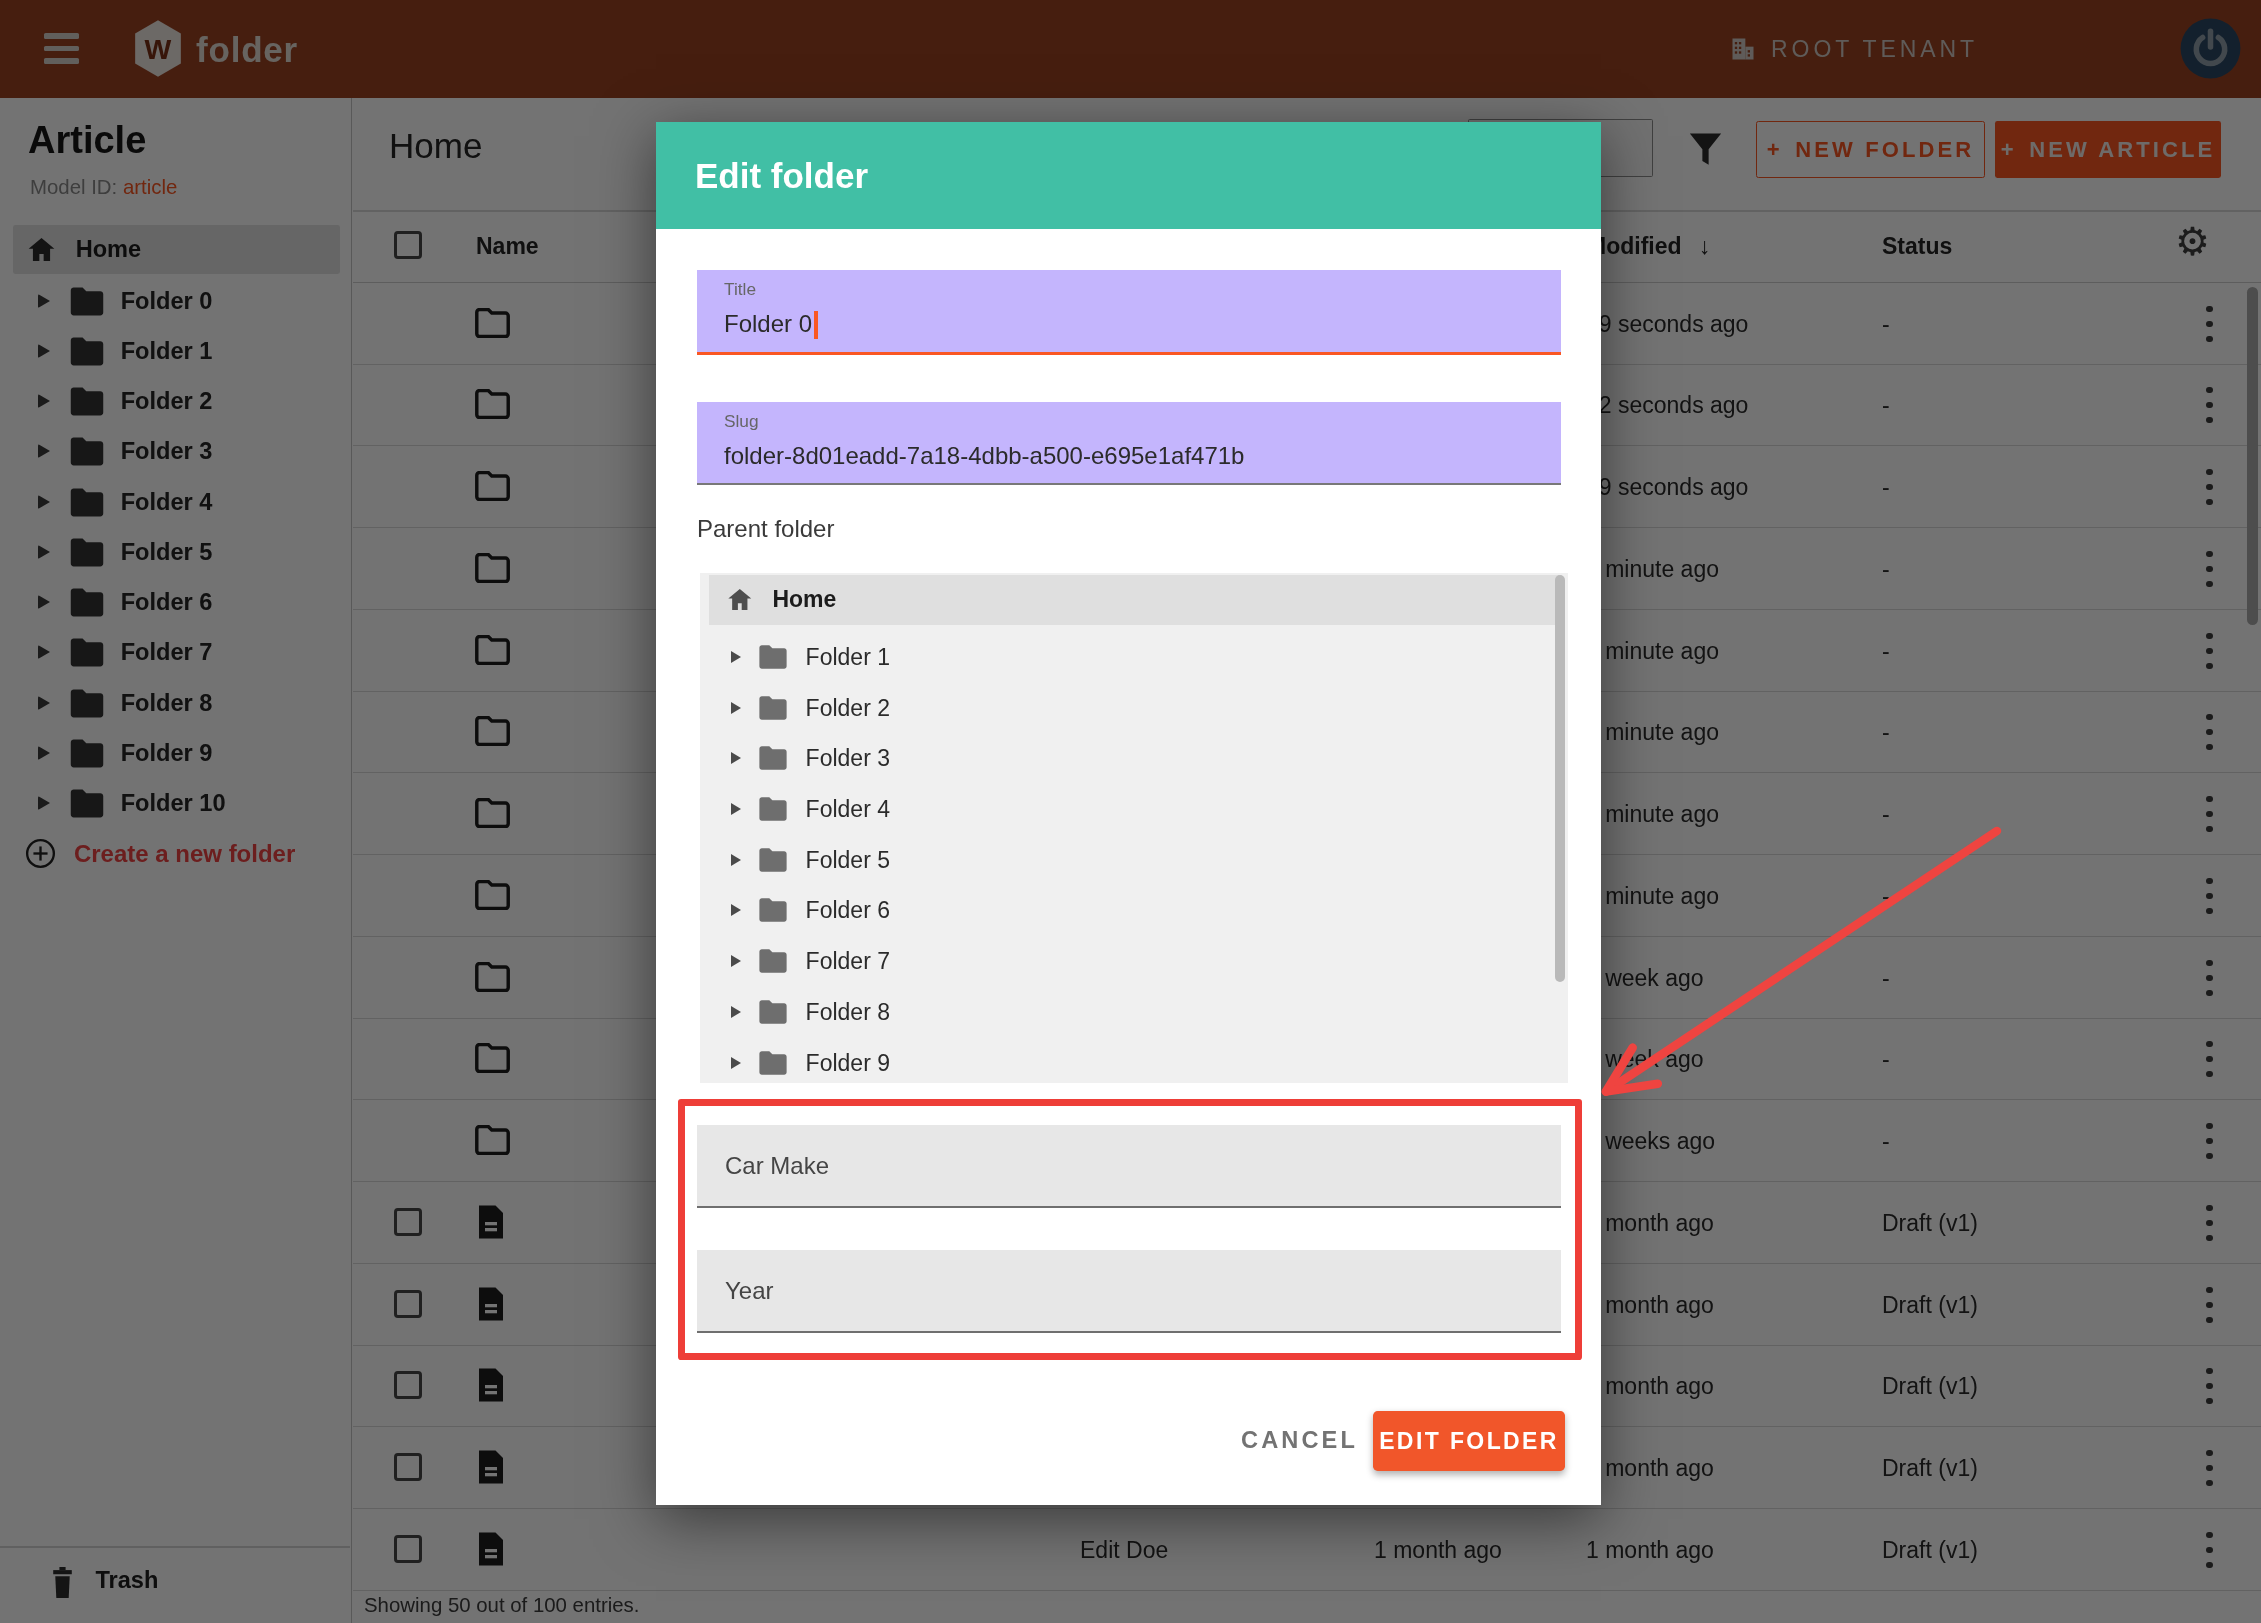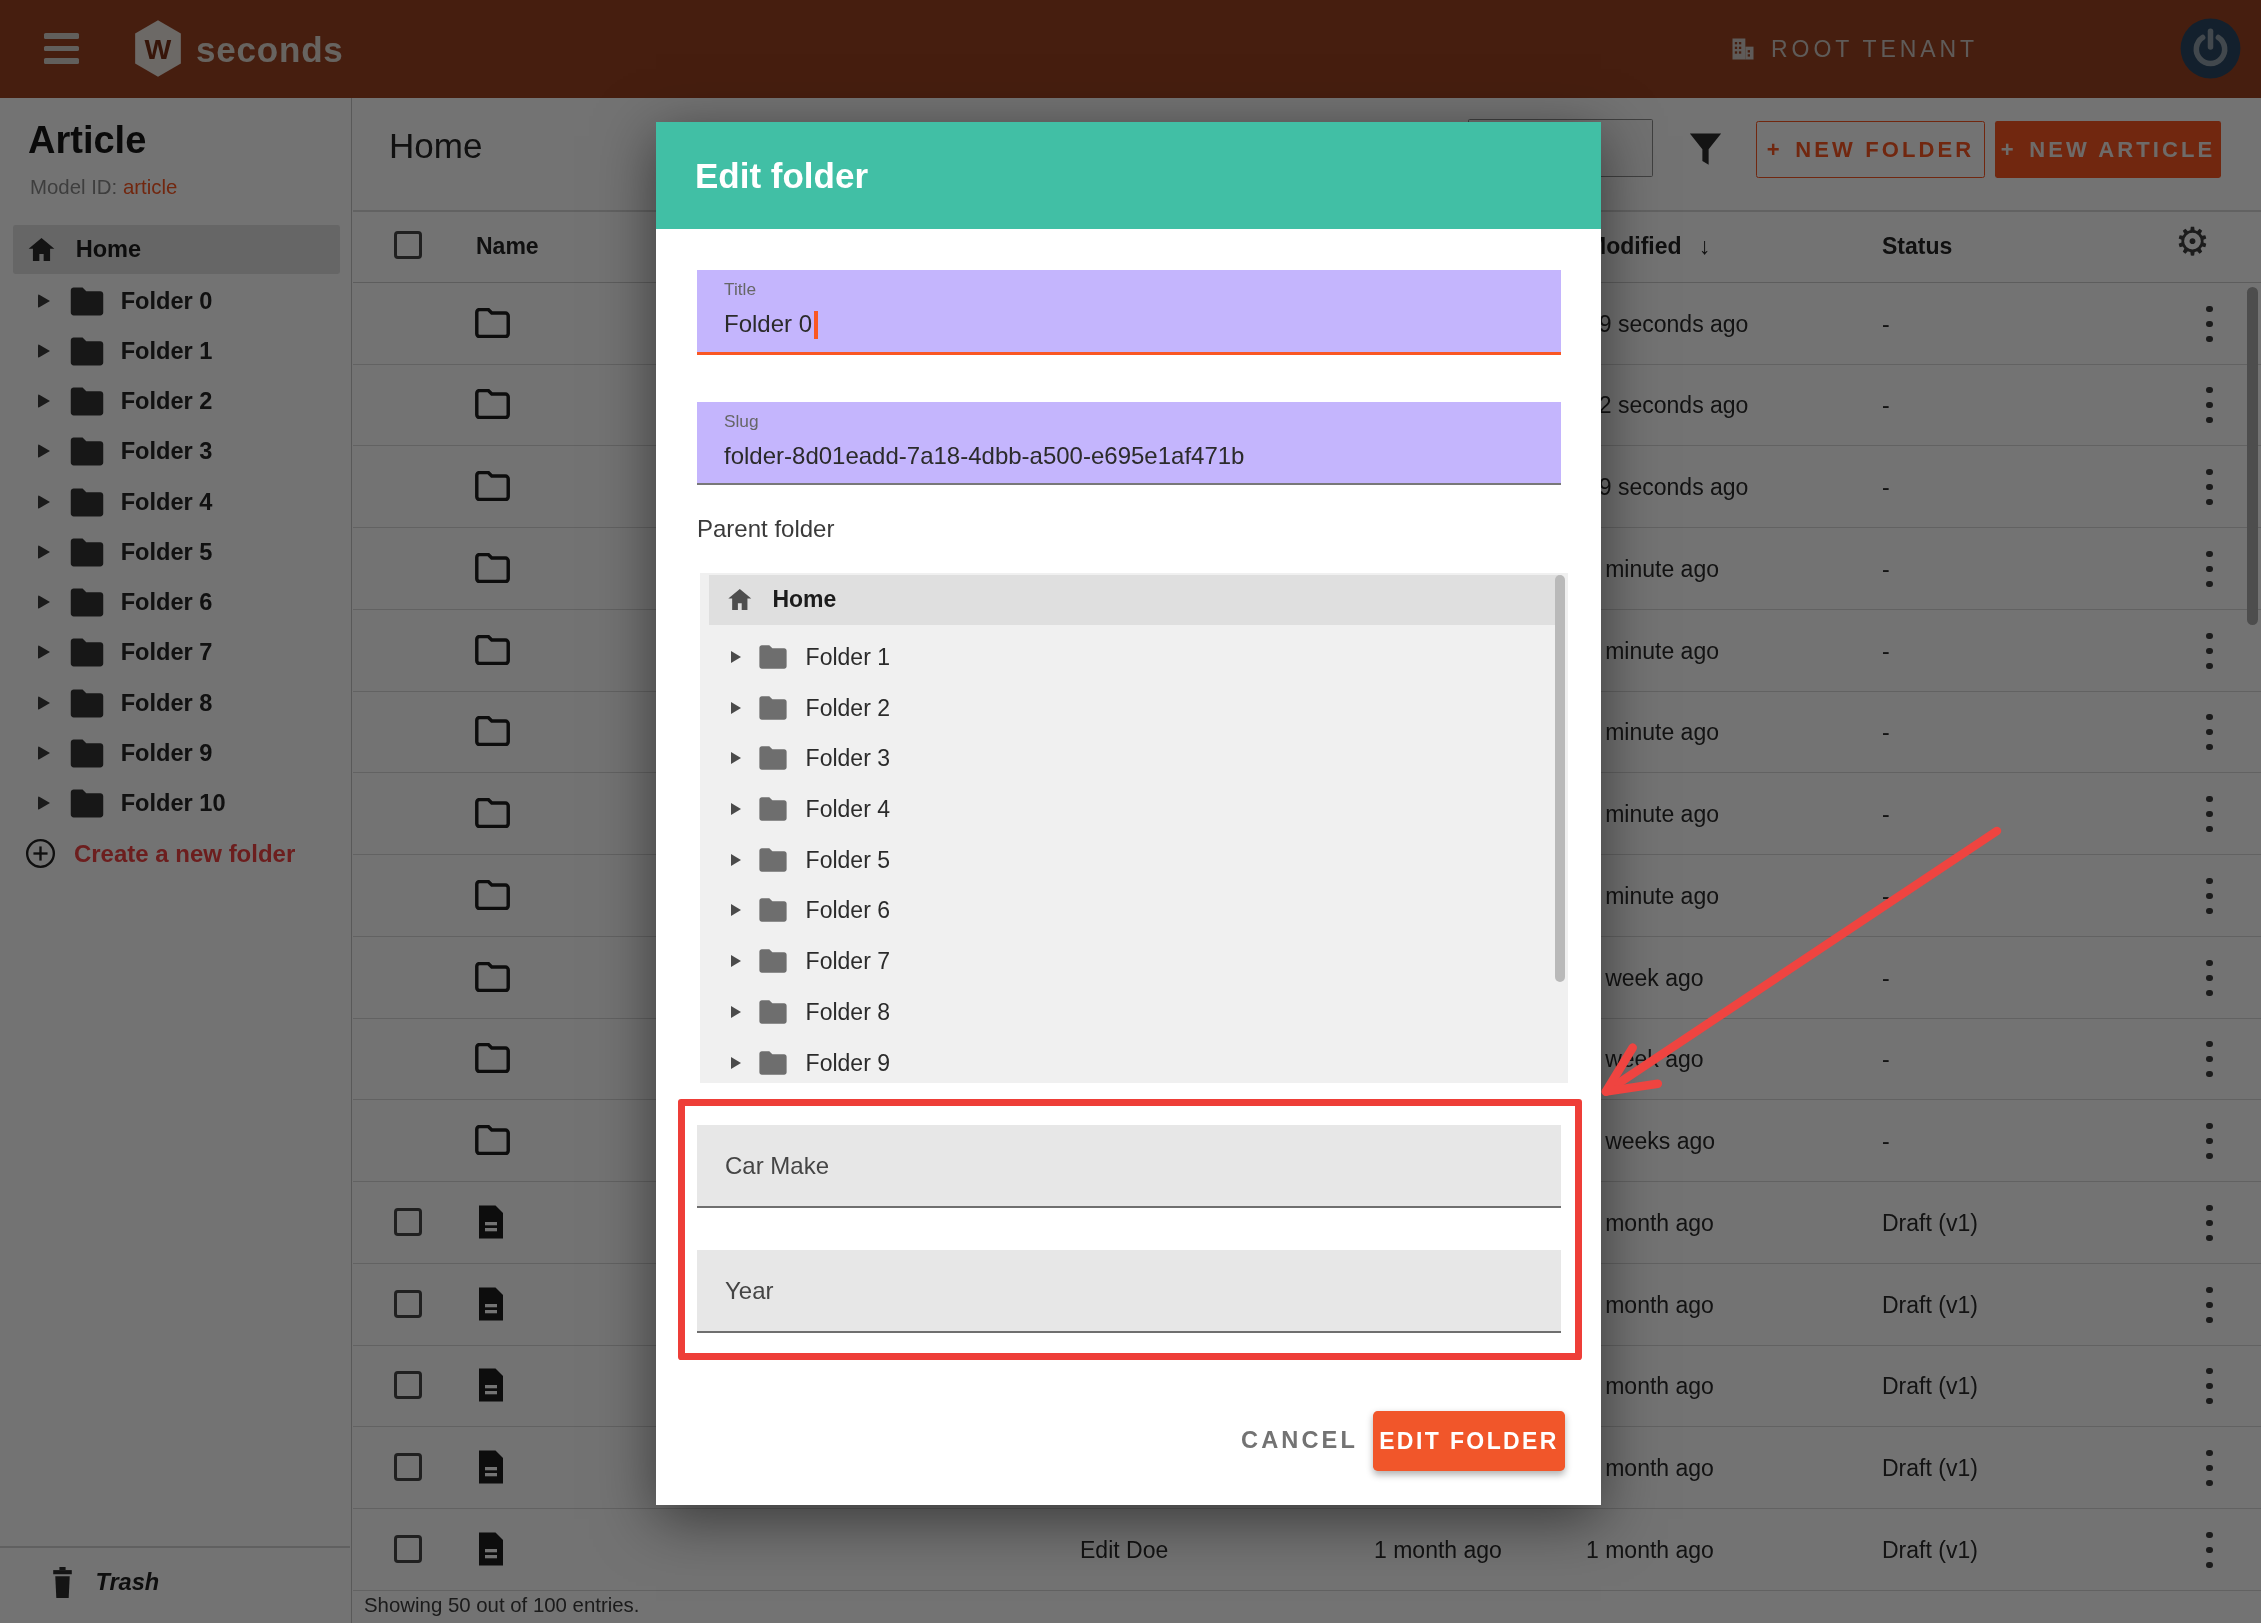--- a/index.html
+++ b/index.html
@@ -27,21 +27,21 @@
            display:flex;align-items:center;gap:20.4px;padding-left:15.7px;cursor:pointer;}
   .sb-home span{font-size:23.6px;font-weight:700;color:#1d1d1d;}
   .sb-folder{left:0;width:352px;height:50px;display:flex;align-items:center;cursor:pointer;}
   .caret{width:0;height:0;border-left:12.6px solid #3c3c3c;border-top:7.9px solid transparent;
          border-bottom:7.9px solid transparent;margin-left:38px;border-radius:1.6px;}
   .sb-folder svg{margin-left:19px;}
   .sb-folder span{margin-left:15.7px;font-size:23.6px;font-weight:600;color:#262626;}
   .sb-create{left:23.6px;top:837px;display:flex;align-items:center;gap:17.3px;cursor:pointer;}
   .sb-create span{font-size:24px;font-weight:700;color:#ef4444;}
   .sb-trash-divider{left:0;top:1546px;width:350px;height:1.6px;background:#d6d6d6;}
-  .sb-trash{left:50px;top:1567px;display:flex;align-items:center;gap:20.4px;cursor:pointer;font-style:italic;}
+  .sb-trash{left:50px;top:1567px;display:flex;gap:20.4px;cursor:pointer;}
   .sb-trash span{font-size:23.6px;font-weight:700;color:#202020;}
 
   
   .breadcrumb{left:389px;top:126px;font-size:35px;color:#262626;}
   .searchbox{left:1468px;top:119px;width:185px;height:58px;border:1.6px solid #8f8f8f;border-radius:1.6px;background:#fbfbfb;}
   .funnel{left:1688px;top:132px;cursor:pointer;}
   .btn-outline{left:1756px;top:121px;width:229px;height:57px;border:1.6px solid #fa5723;border-radius:2.4px;
                color:#fa5723;display:flex;align-items:center;justify-content:center;gap:12.6px;
                font-size:22px;font-weight:700;letter-spacing:3.1px;cursor:pointer;background:transparent;}
   .btn-filled{left:1995px;top:121px;width:226px;height:57px;background:#fa5723;border-radius:2.4px;
@@ -118,21 +118,21 @@
   <div class="abs topbar">
     <div class="abs hamburger">
         <div></div>
         <div></div>
         <div></div>
       </div>
     <svg class="abs logo-hex" width="52" height="57" viewBox="0 0 66 72">
       <polygon points="33,0 62,17 62,55 33,72 4,55 4,17" fill="#efe8e2"></polygon>
       <text x="33" y="49" text-anchor="middle" font-size="36" font-weight="bold" fill="#7a3015" font-family="Liberation Sans, sans-serif">W</text>
     </svg>
-    <div class="abs brand">seconds</div>
+    <div class="abs brand">folder</div>
     <div class="abs tenant">
       <svg width="28" height="28" viewBox="0 0 24 24">
         <rect x="3" y="3" width="11" height="18" fill="#d2cbc5"></rect>
         <rect x="14" y="10" width="7" height="11" fill="#d2cbc5"></rect>
         <g fill="#9c4423">
           <rect x="5" y="6" width="2" height="2"></rect>
             <rect x="8.5" y="6" width="2" height="2"></rect>
           <rect x="5" y="10" width="2" height="2"></rect>
             <rect x="8.5" y="10" width="2" height="2"></rect>
           <rect x="5" y="14" width="2" height="2"></rect>

